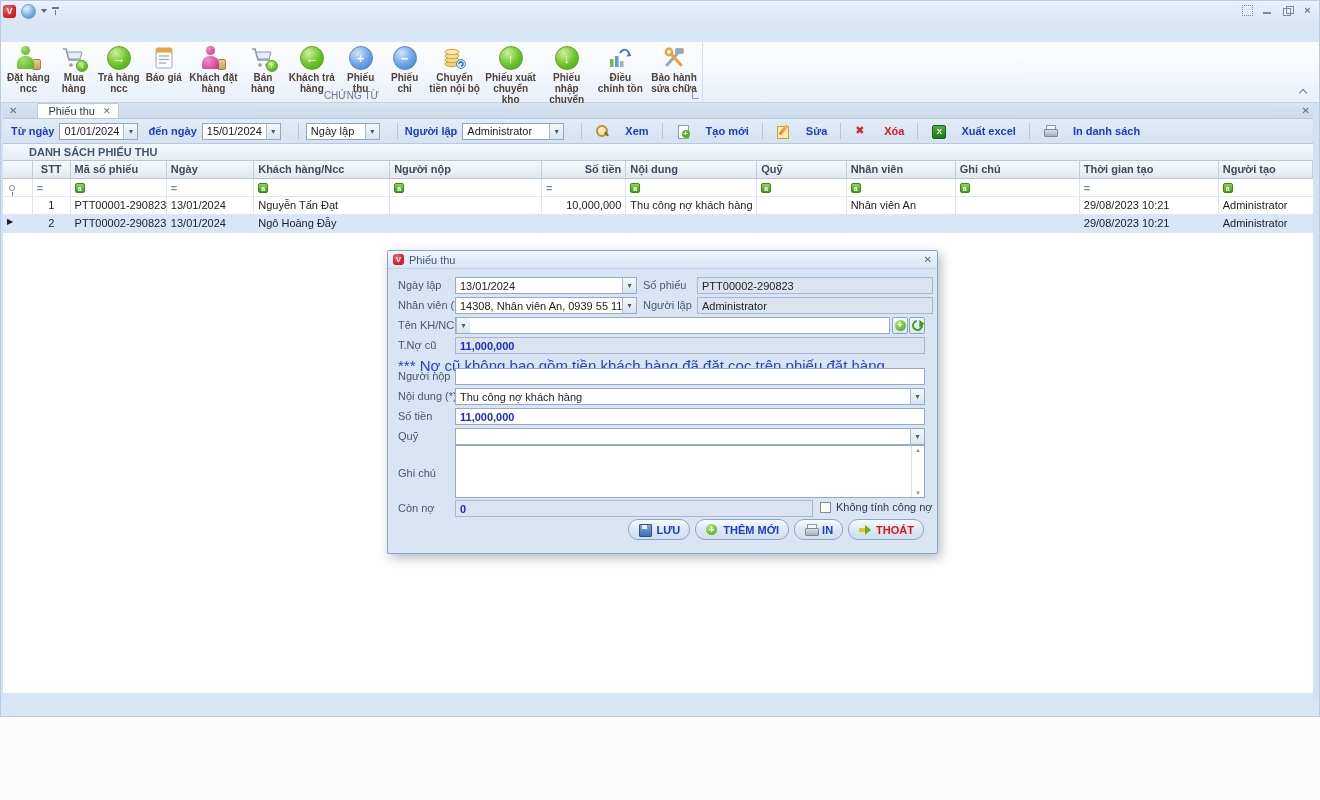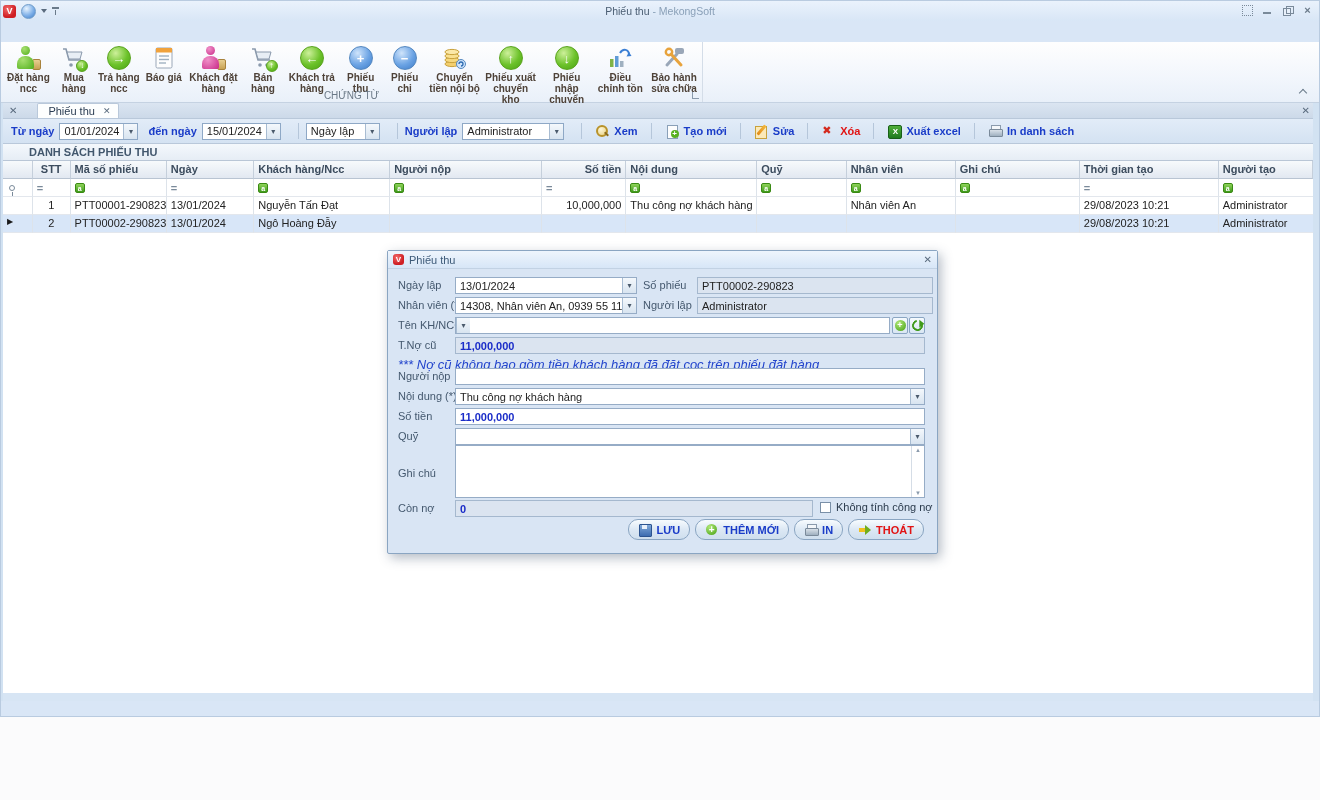--- a/index.html
+++ b/index.html
@@ -105,21 +105,21 @@
   
   #filterbar { position:absolute; left:0; top:16px; width:100%; height:25px;
     background:linear-gradient(#e2ecf8,#d4e2f2); border-bottom:1px solid #b9c8da; display:flex; align-items:center; padding-left:8px; }
   .flabel { color:#1a3cc8; font-weight:bold; margin-right:5px; }
   .fcombo { background:#fff; border:1px solid #8ea8c6; height:17px; display:flex; align-items:center; margin-right:10px; }
   .fcombo .val { padding:0 4px; min-width:58px; }
   .combo-btn { width:14px; height:100%; border-left:1px solid #a8bcd2; background:linear-gradient(#f4f8fc,#d8e4f0);
     display:flex; align-items:center; justify-content:center; }
   .combo-btn::before { content:"▾"; font-size:8px; color:#4a5a6c; }
   .fsep { width:1px; height:16px; background:#b5c6da; margin:0 7px; }
-  .fbtn { display:flex; align-items:center; gap:5px; color:#1a3cc8; font-weight:bold; padding:0 6px; cursor:default; }
+  .fbtn { display:flex; align-items:center; gap:16px; color:#1a3cc8; font-weight:bold; padding:0 6px; cursor:default; }
   .fbtn.red { color:#e11414; }
 
   
   #gridtitle { position:absolute; left:0; top:41px; width:100%; height:17px;
     background:linear-gradient(#f4f8fc,#e6edf5); border-bottom:1px solid #b9c6d6; color:#42576d; font-weight:bold;
     display:flex; align-items:center; padding-left:26px; }
   .grow { display:flex; width:100%; }
   .cell { border-right:1px solid #dde3ea; border-bottom:1px solid #e3e7ed; padding:2px 4px; overflow:hidden; white-space:nowrap; height:18px; }
   .c0{width:30px;} .c1{width:38px;text-align:center;} .c2{width:97px;} .c3{width:88px;} .c4{width:137px;}
   .c5{width:153px;} .c6{width:85px;text-align:right;} .c7{width:132px;} .c8{width:90px;} .c9{width:110px;}
@@ -152,21 +152,21 @@
     display:flex; align-items:center; padding:0 5px; gap:5px; }
   .vlogo.sm { width:11px; height:11px; font-size:8px; }
   #dlg-title .t { color:#3d5a78; }
   #dlg-title .x { margin-left:auto; color:#5a6b7e; font-weight:bold; font-size:10px; }
   #dlg-body { position:relative; width:100%; height:285px; }
   .dl { position:absolute; color:#44586e; }
   .din { position:absolute; height:17px; background:#fff; border:1px solid #96acc6; display:flex; align-items:center; }
   .din .val { padding:0 4px; flex:1; overflow:hidden; white-space:nowrap; }
   .din.ro { background:#dbe4f0; border-color:#a5b8ce; }
   .din.blueval .val { color:#1a2cc8; font-weight:bold; }
-  .dnote { position:absolute; color:#2244cc; font-style:italic; font-size:13px; }
+  .dnote { position:absolute; color:#2244cc; font-size:15px; }
   .dbtn-sq { position:absolute; width:16px; height:17px; border:1px solid #8aa5c2; border-radius:2px;
     background:linear-gradient(#f5fafe,#d9e6f3); display:flex; align-items:center; justify-content:center; }
   .plus-circle { width:11px; height:11px; border-radius:50%; background:radial-gradient(circle at 35% 28%,#b0e878,#45a012);
     color:#fff; font-size:9px; line-height:11px; text-align:center; font-weight:bold; }
   .plus-circle::before { content:"+"; }
   .refresh-ic { width:11px; height:11px; border:2px solid #3f9a1a; border-radius:50%; border-top-color:transparent; position:relative; transform:rotate(35deg); }
   .refresh-ic::after { content:""; position:absolute; right:-3px; top:-3px; border-left:4px solid transparent; border-right:4px solid transparent; border-bottom:5px solid #3f9a1a; transform:rotate(55deg); }
   #dlg-memo { position:absolute; left:67px; top:176px; width:470px; height:53px; background:#fff; border:1px solid #96acc6; }
   #dlg-memo .sc { position:absolute; right:0; top:0; width:13px; height:100%; border-left:1px solid #d5dde6; }
   #dlg-memo .sc::before { content:"▲"; position:absolute; top:1px; left:3px; font-size:6px; color:#8a9aac; }
@@ -183,23 +183,20 @@
 
 <div id="app">
 
   <div id="titlebar">
     <div id="qat">
       <div class="vlogo">V</div>
       <div class="user-sphere"></div>
       <div class="caret"></div>
       <div class="qat-pin"></div>
     </div>
-    <div id="win-title">
-      <span>Phiếu thu</span> <span class="suffix">- MekongSoft</span>
-    </div>
     <div id="win-controls">
       <div class="wc wc-full"></div>
       <div class="wc wc-min"></div>
       <div class="wc wc-restore"></div>
       <div class="wc wc-close">×</div>
     </div>
   </div>
 
 
   <div id="ribbon">

